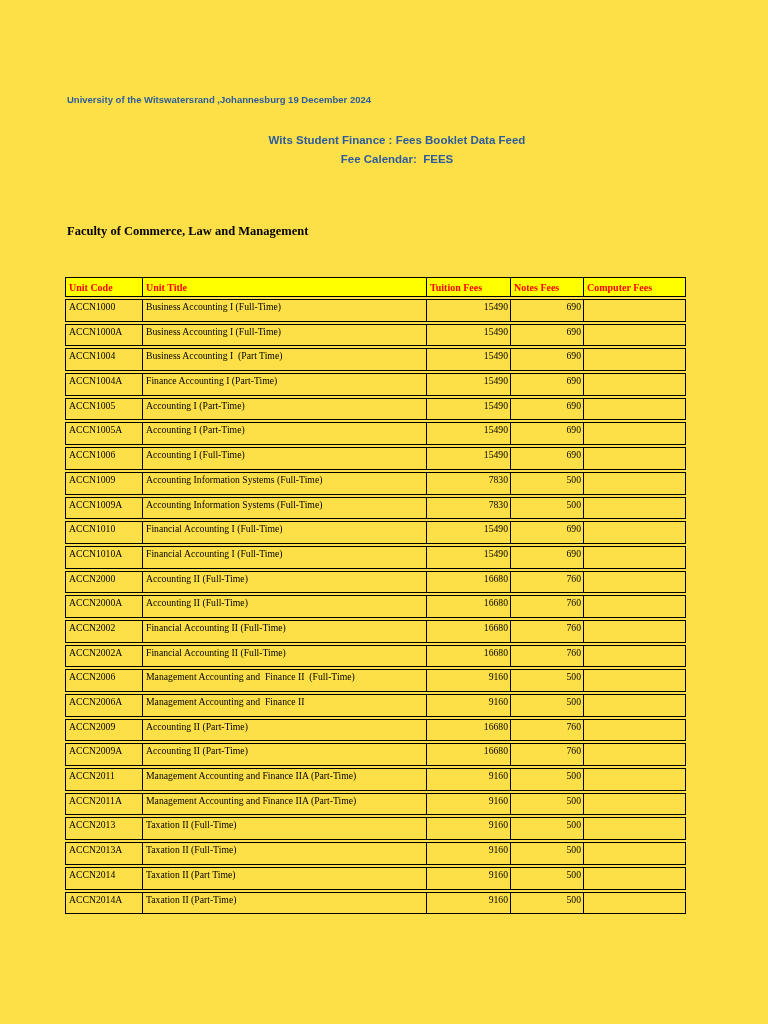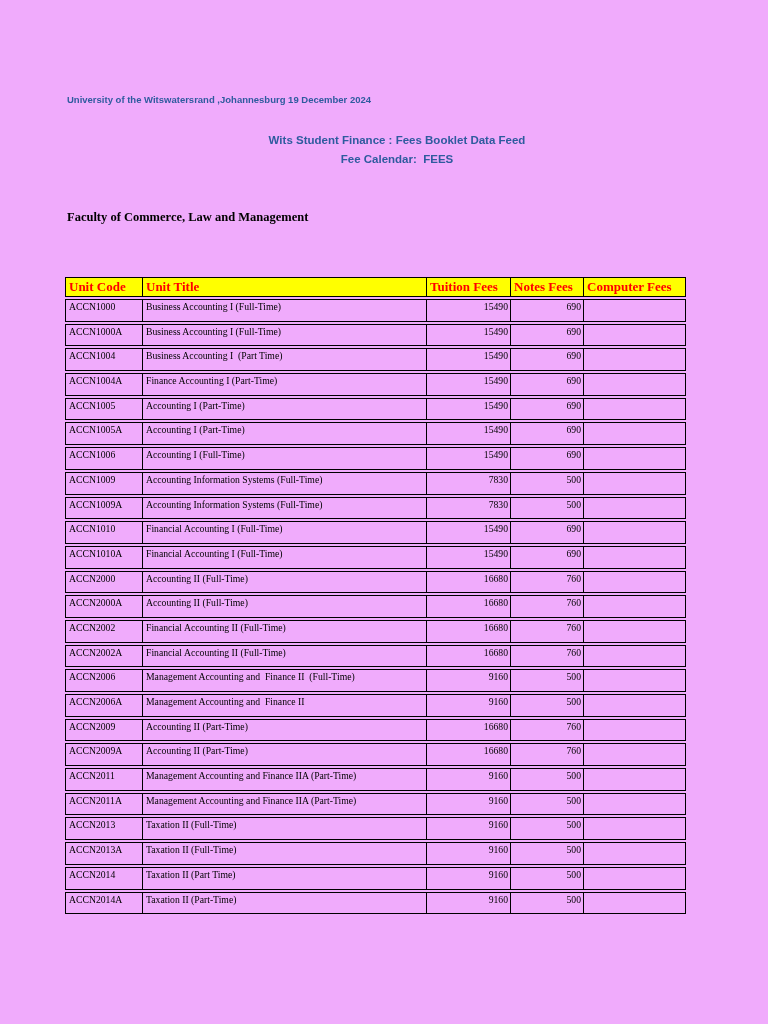--- a/index.html
+++ b/index.html
@@ -7,21 +7,21 @@
     width: 768px;
     height: 1024px;
     background: #ffffff;
     font-family: "Liberation Serif", serif;
     position: relative;
     overflow: hidden;
   }
   .page {
     position: absolute;
     inset: 0;
-    background: #f0abfc;
+    background: #fde047;
   }
   .org-line {
     position: absolute;
     left: 67px;
     top: 94px;
     font-family: "Liberation Sans", sans-serif;
     font-weight: bold;
     font-size: 9.5px;
     color: var(--title-blue, #2E5B9E);
     white-space: pre;
@@ -37,21 +37,21 @@
     font-family: "Liberation Sans", sans-serif;
     font-weight: bold;
     font-size: 11.5px;
     line-height: 18.5px;
     color: var(--title-blue, #2E5B9E);
     white-space: pre;
   }
   .faculty {
     position: absolute;
     left: 67px;
-    top: 210px;
+    top: 224px;
     font-family: "Liberation Serif", serif;
     font-weight: bold;
     font-size: 12.5px;
     color: #000000;
   }
   table.fees-table {
     position: absolute;
     left: 65px;
     top: 275px;
     width: 621px;
@@ -71,21 +71,21 @@
     overflow: hidden;
   }
   .fees-table th:last-child, .fees-table td:last-child {
     border-right: 1px solid #000000;
   }
   .fees-table th {
     background: var(--hdr-bg, #FFFF00);
     color: var(--hdr-text, #FF0000);
     font-family: "Liberation Serif", serif;
     font-weight: bold;
-    font-size: 13px;
+    font-size: 10px;
     text-align: left;
     height: 18px;
     padding: 0 2px 0 3px;
     vertical-align: middle;
     white-space: pre;
   }
   .fees-table td {
     font-family: "Liberation Serif", serif;
     font-size: 9.7px;
     line-height: 12px;

